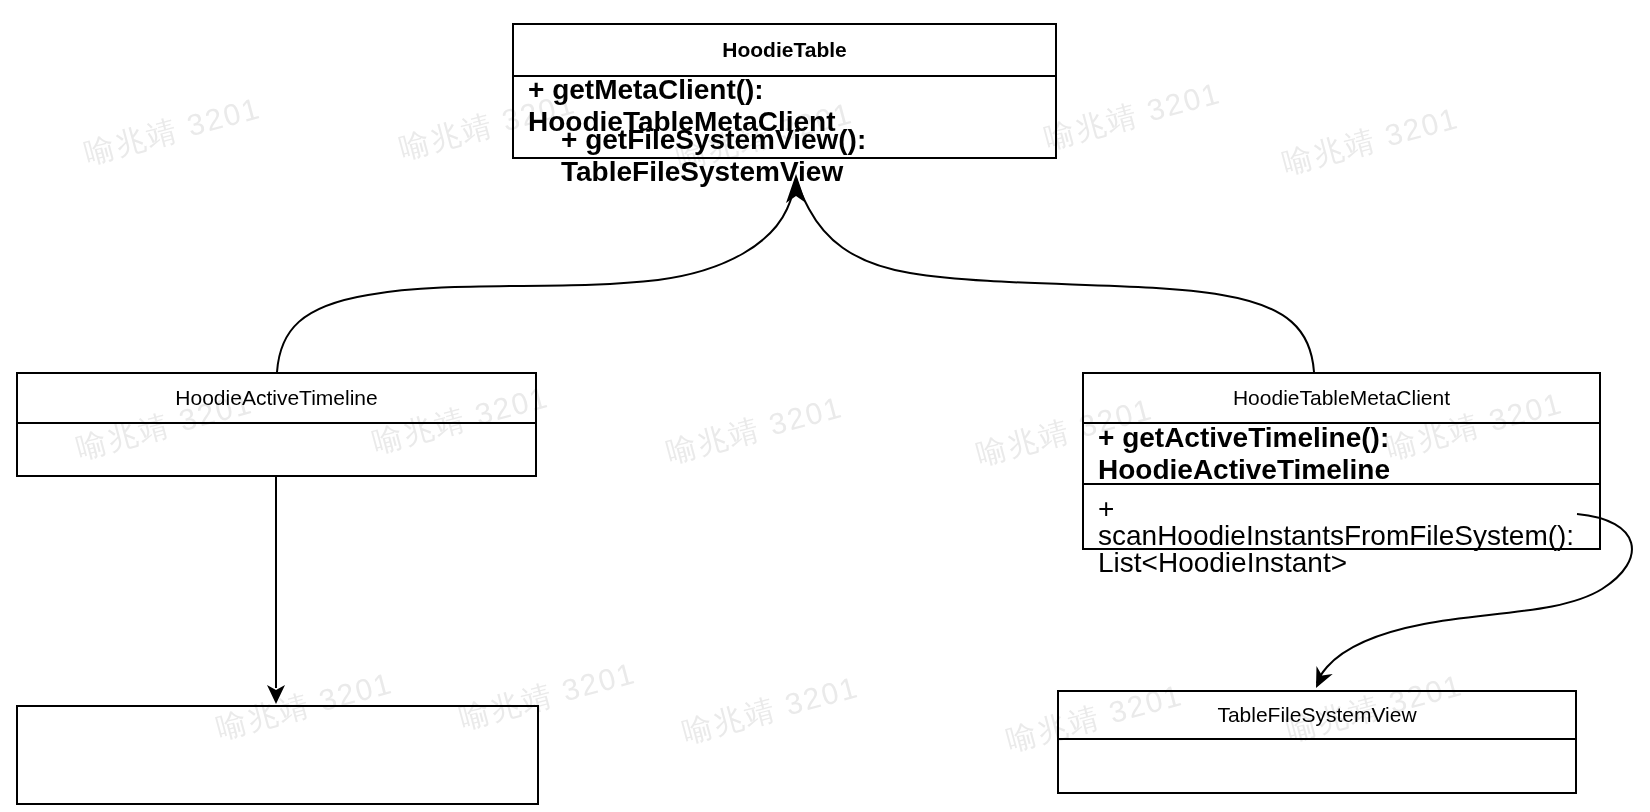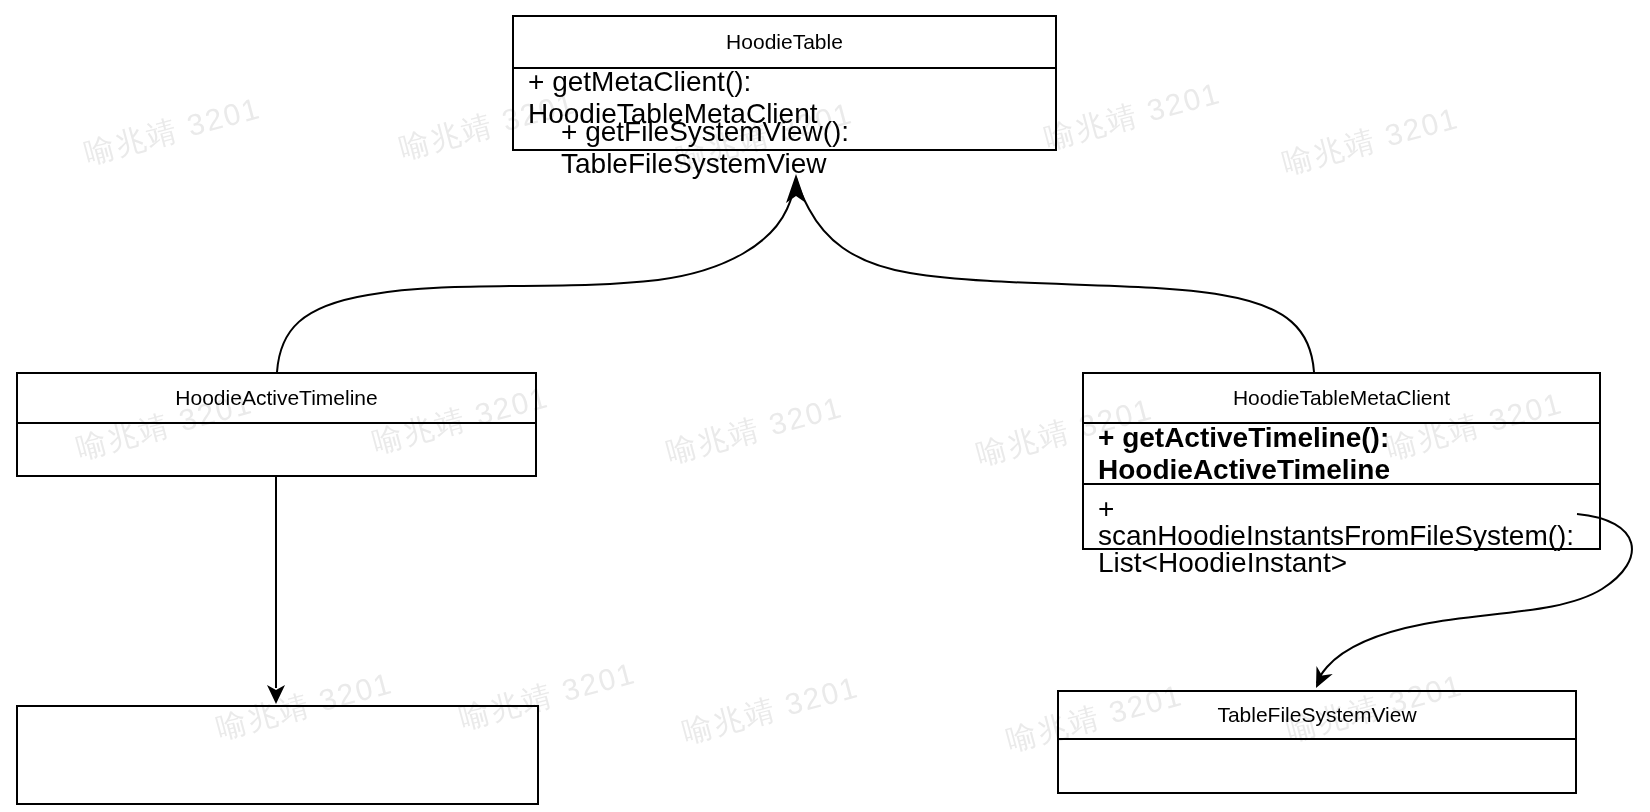--- a/index.html
+++ b/index.html
@@ -96,21 +96,21 @@
     <path d="M 1314 372 C 1311 330 1288 306 1222 295 C 1140 281 1002 288 910 273 C 850 263 824 237 809 209 C 802 196 798 186 796 178"></path>
     <polygon points="796,174 786,203 796,196 806,203" fill="#000" stroke="none"></polygon>
 
     <path d="M 276 477 L 276 688"></path>
     <polygon points="276,704 267,685 276,690 285,685" fill="#000" stroke="none"></polygon>
 
     <path d="M 1577 514 C 1642 520 1648 560 1602 589 C 1562 614 1484 612 1424 624 C 1372 634 1342 650 1327 667 C 1321 674 1318 679 1317 683"></path>
     <polygon points="1316,688 1316.5,666.1 1322,675.4 1332.7,673.9" fill="#000" stroke="none"></polygon>
   </svg>
 
-  <div class="uml-box" style="left:512px; top:15px; width:545px; height:136px;">
+  <div class="uml-box" style="left:512px; top:23px; width:545px; height:136px;font-weight:bold;">
     <div class="uml-title" style="height:52px;">HoodieTable</div>
     <div class="uml-compartment" style="flex:1; padding-top:4px;">
       <div class="uml-method-line" style="height:50px;">+ getMetaClient(): HoodieTableMetaClient</div>
       <div class="uml-method-line" style="height:50px;padding-left:47px;">+ getFileSystemView(): TableFileSystemView</div>
     </div>
   </div>
 
   <div class="uml-box" style="left:16px; top:372px; width:521px; height:105px;">
     <div class="uml-title" style="height:50px;">HoodieActiveTimeline</div>
     <div class="uml-compartment" style="flex:1;"></div>

